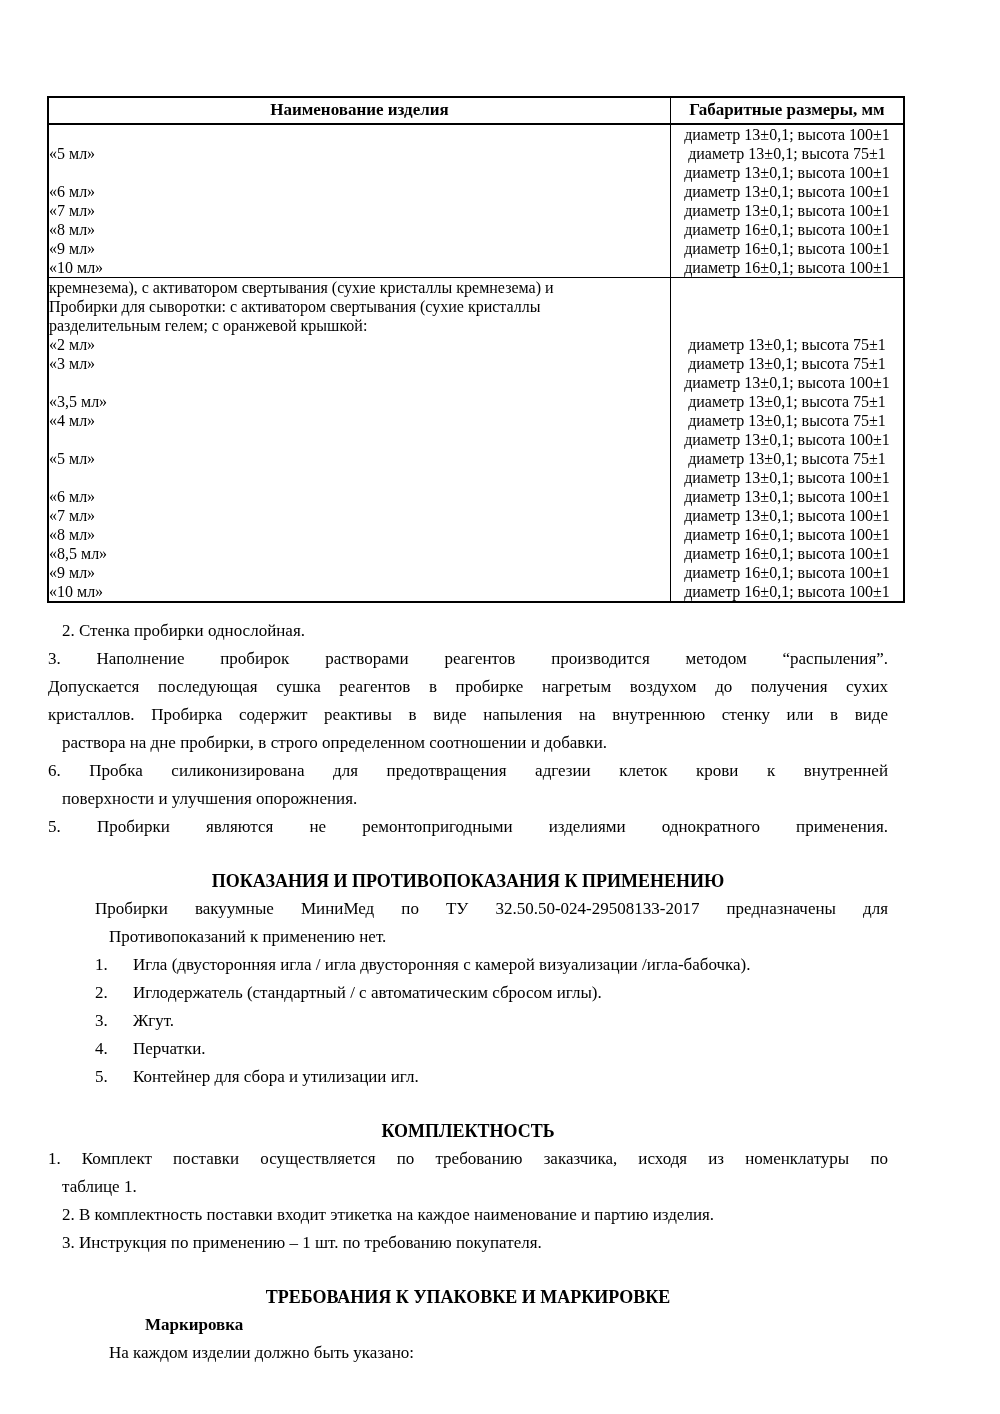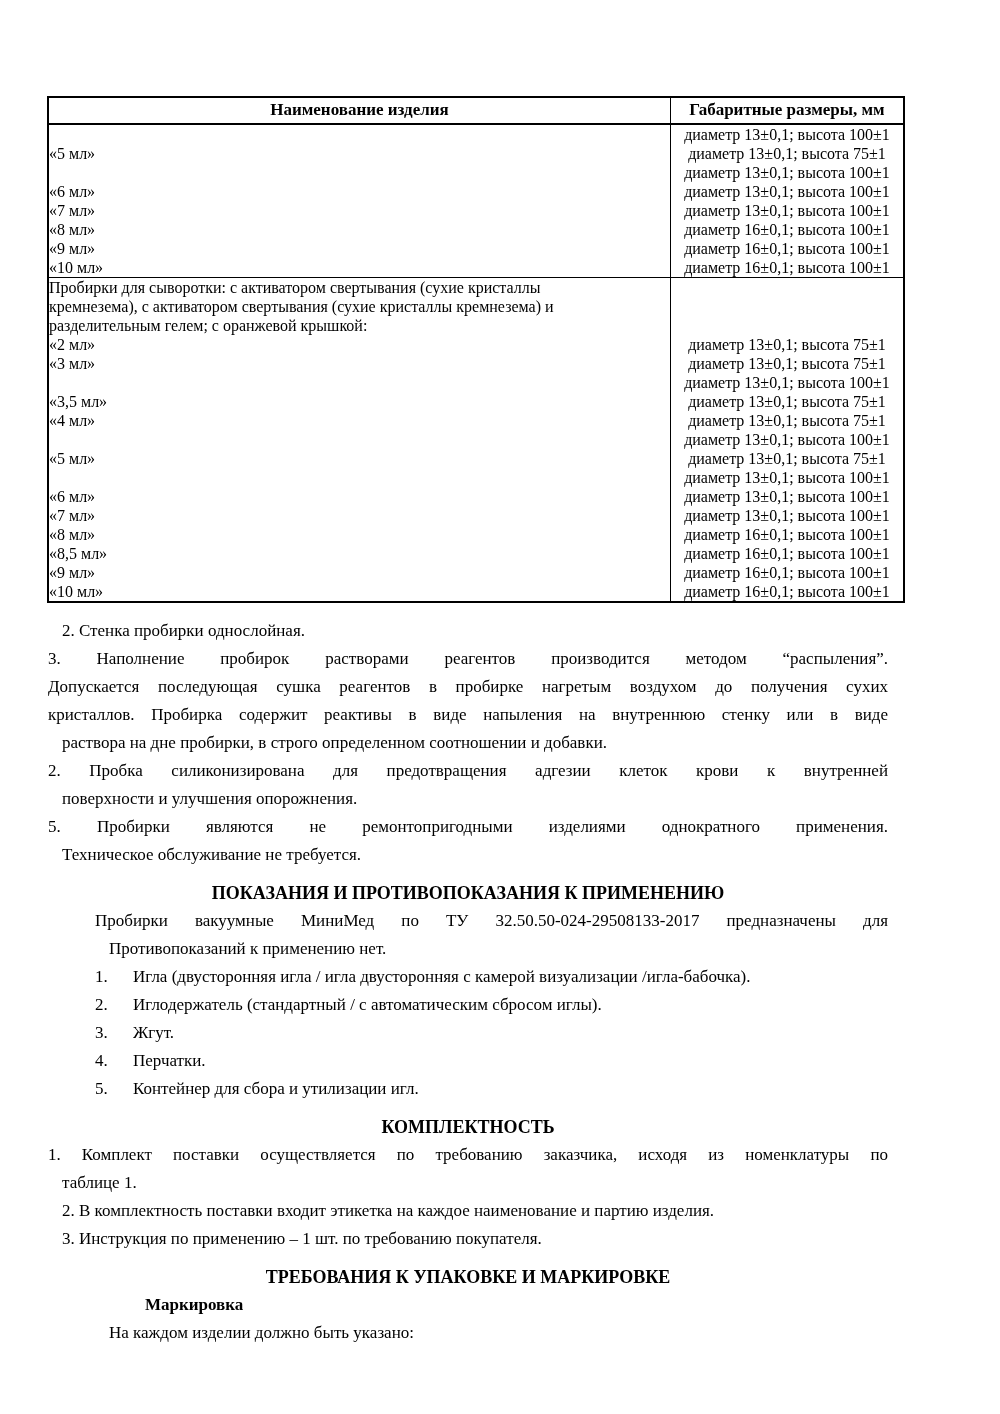--- a/index.html
+++ b/index.html
@@ -28,21 +28,21 @@
   
   .content {
     position:absolute; left:48px; top:617px; width:840px;
     font-size:17px;
   }
   .bline  { height:28px; line-height:28px; white-space:nowrap; overflow:hidden;margin-left:14px; }
   .jline  { height:28px; line-height:28px; text-align:justify; overflow:hidden; }
   .jline::after { content:""; display:inline-block; width:100%; }
   .indent { text-indent:47px; }
   .heading {
-    height:28px; line-height:28px; margin-top:10px;
+    height:28px; line-height:28px; margin-top:26px;
     font-weight:bold; font-size:18px; text-align:center; white-space:nowrap;
   }
   .heading-last { }
   .list-item { height:28px; line-height:28px; padding-left:47px; white-space:nowrap; overflow:hidden; }
   .list-num { display:inline-block; width:38px; }
   .subheading { height:28px; line-height:28px; font-weight:bold; padding-left:97px; white-space:nowrap; }
 </style>
 </head>
 <body>
 
@@ -84,25 +84,25 @@
           <div class="tcell-right">диаметр 16±0,1; высота 100±1</div>
         </div>
       <div class="trow">
           <div class="tcell-left">«10 мл»</div>
           <div class="tcell-right">диаметр 16±0,1; высота 100±1</div>
         </div>
     </div>
 
     <div class="tsection-2">
       <div class="trow">
+          <div class="tcell-left">кремнезема), с активатором свертывания (сухие кристаллы кремнезема) и</div>
+          <div class="tcell-right"></div>
+        </div>
+      <div class="trow">
           <div class="tcell-left">Пробирки для сыворотки: с активатором свертывания (сухие кристаллы</div>
-          <div class="tcell-right"></div>
-        </div>
-      <div class="trow">
-          <div class="tcell-left">кремнезема), с активатором свертывания (сухие кристаллы кремнезема) и</div>
           <div class="tcell-right"></div>
         </div>
       <div class="trow">
           <div class="tcell-left">разделительным гелем; с оранжевой крышкой:</div>
           <div class="tcell-right"></div>
         </div>
       <div class="trow">
           <div class="tcell-left">«2 мл»</div>
           <div class="tcell-right">диаметр 13±0,1; высота 75±1</div>
         </div>
@@ -166,27 +166,26 @@
     <div class="bline">2. Стенка пробирки однослойная.</div>
 
     <div>
       <div class="jline">3. Наполнение пробирок растворами реагентов производится методом “распыления”.</div>
       <div class="jline">Допускается последующая сушка реагентов в пробирке нагретым воздухом до получения сухих</div>
       <div class="jline">кристаллов. Пробирка содержит реактивы в виде напыления на внутреннюю стенку или в виде</div>
       <div class="bline">раствора на дне пробирки, в строго определенном соотношении и добавки.</div>
     </div>
 
     <div>
-      <div class="jline">2. Пробка силиконизирована для предотвращения адгезии клеток крови к внутренней</div>
+      <div class="jline">6. Пробка силиконизирована для предотвращения адгезии клеток крови к внутренней</div>
       <div class="bline">поверхности и улучшения опорожнения.</div>
     </div>
 
     <div>
       <div class="jline">5. Пробирки являются не ремонтопригодными изделиями однократного применения.</div>
-      <div class="bline">Техническое обслуживание не требуется.</div>
     </div>
 
     <div class="heading">ПОКАЗАНИЯ И ПРОТИВОПОКАЗАНИЯ К ПРИМЕНЕНИЮ</div>
 
     <div>
       <div class="jline indent">Пробирки вакуумные МиниМед по ТУ 32.50.50-024-29508133-2017 предназначены для</div>
     </div>
 
     <div class="bline indent">Противопоказаний к применению нет.</div>
 

